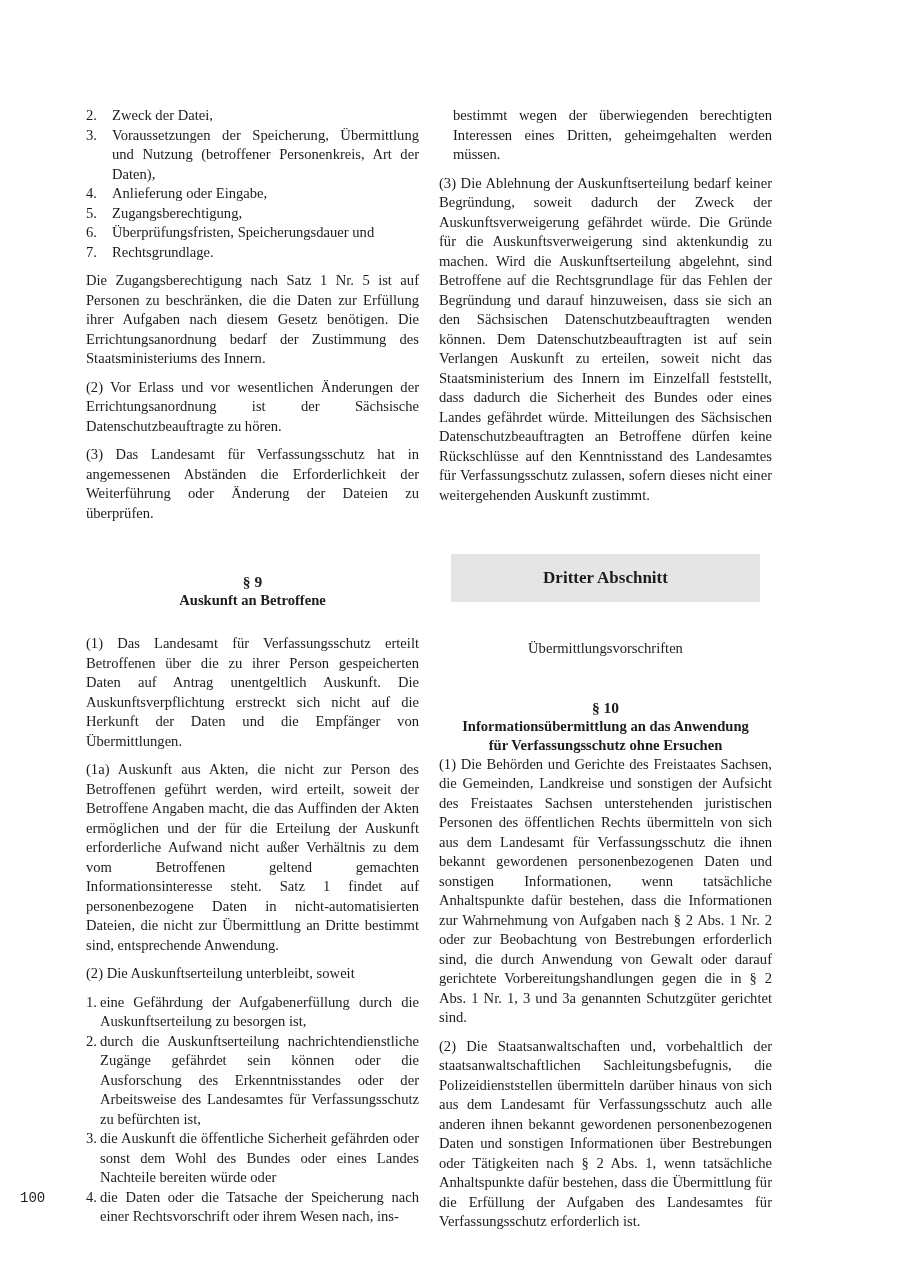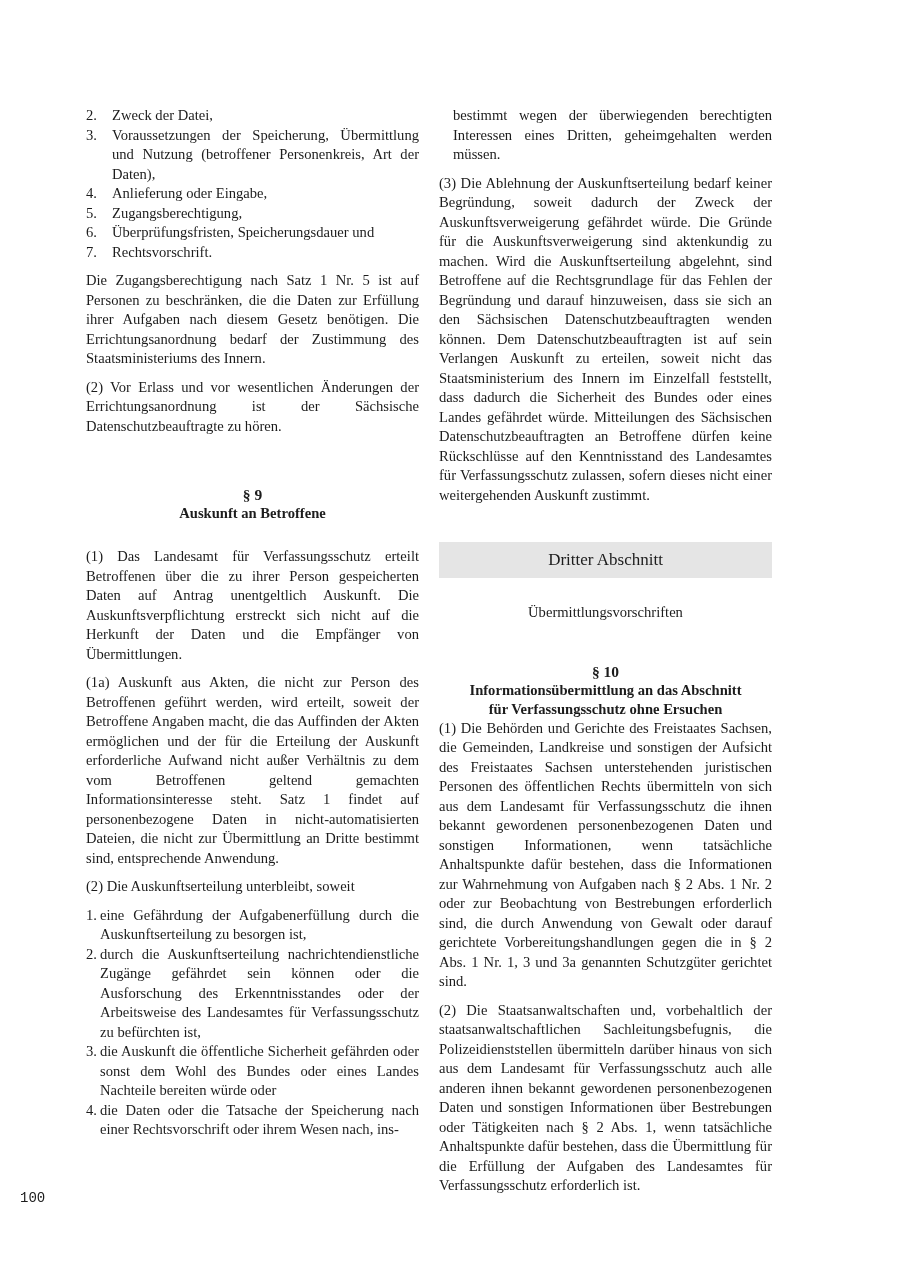--- a/index.html
+++ b/index.html
@@ -10,22 +10,22 @@
   .col-right { left: 439px; top: 106px; }
   p { margin: 0 0 9px 0; text-align: justify; hyphens: manual; }
   ol.num { list-style: none; margin: 0 0 9px 0; padding: 0; }
   ol.num li { display: flex; text-align: justify; }
   ol.num li .n { flex: 0 0 26px; }
   ol.num li .t { flex: 1; }
   ol.num2 li .n { flex: 0 0 14px; }
   .sec-head { text-align: center; font-weight: bold; margin: 0; line-height: 19px; }
   .sec-num { font-size: 15.5px; }
   .sec-title { font-size: 14.6px; }
-  .chapter-box { background: #e5e5e5; height: 36px; display: flex; align-items: center;
-                 justify-content: center; font-weight: normal; font-size: 17px; margin: 0; }
+  .chapter-box { background: #e5e5e5; height: 48px; display: flex; align-items: center;
+                 justify-content: center; font-weight: bold; font-size: 17px; margin: 12px; }
   .chapter-sub { text-align: center; margin: 9px; }
   .page-number { position: absolute; left: 20px; top: 1190px; font-size: 14px; font-family: Liberation Mono, monospace; }
 </style>
 </head>
 <body>
 
 <div class="col col-left">
   <ol class="num">
     <li>
         <span class="n">2.</span>
@@ -42,25 +42,26 @@
     <li>
         <span class="n">5.</span>
         <span class="t">Zugangsberechtigung,</span>
       </li>
     <li>
         <span class="n">6.</span>
         <span class="t">Überprüfungsfristen, Speicherungsdauer und</span>
       </li>
     <li>
         <span class="n">7.</span>
-        <span class="t">Rechtsvorschrift.</span>
+        <span class="t">Rechtsgrundlage.</span>
       </li>
   </ol>
   <p>Die Zugangsberechtigung nach Satz 1 Nr. 5 ist auf Personen zu beschränken, die die Daten zur Erfüllung ihrer Aufgaben nach diesem Gesetz benötigen. Die Errichtungsanordnung bedarf der Zustimmung des Staatsministeriums des Innern.</p>
   <p>(2) Vor Erlass und vor wesentlichen Änderungen der Errichtungsanordnung ist der Sächsische Datenschutzbeauftragte zu hören.</p>
+  <p>(3) Das Landesamt für Verfassungsschutz hat in angemessenen Abständen die Erforderlichkeit der Weiterführung oder Änderung der Dateien zu überprüfen.</p>
 
   <div style="height:40px"></div>
   <div class="sec-head sec-num">§ 9</div>
   <div class="sec-head sec-title" style="margin-bottom:24px">Auskunft an Betroffene</div>
   <p>(1) Das Landesamt für Verfassungsschutz erteilt Betroffenen über die zu ihrer Person gespeicherten Daten auf Antrag unentgeltlich Auskunft. Die Auskunftsverpflichtung erstreckt sich nicht auf die Herkunft der Daten und die Empfänger von Übermittlungen.</p>
   <p>(1a) Auskunft aus Akten, die nicht zur Person des Betroffenen geführt werden, wird erteilt, soweit der Betroffene Angaben macht, die das Auffinden der Akten ermöglichen und der für die Erteilung der Auskunft erforderliche Aufwand nicht außer Verhältnis zu dem vom Betroffenen geltend gemachten Informationsinteresse steht. Satz 1 findet auf personenbezogene Daten in nicht-automatisierten Dateien, die nicht zur Übermittlung an Dritte bestimmt sind, entsprechende Anwendung.</p>
   <p>(2) Die Auskunftserteilung unterbleibt, soweit</p>
   <ol class="num num2">
     <li>
         <span class="n">1.</span>
@@ -84,19 +85,19 @@
 <div class="col col-right">
   <p style="padding-left:14px">bestimmt wegen der überwiegenden berechtigten Interessen eines Dritten, geheimgehalten werden müssen.</p>
   <p>(3) Die Ablehnung der Auskunftserteilung bedarf keiner Begründung, soweit dadurch der Zweck der Auskunftsverweigerung gefährdet würde. Die Gründe für die Auskunftsverweigerung sind aktenkundig zu machen. Wird die Auskunftserteilung abgelehnt, sind Betroffene auf die Rechtsgrundlage für das Fehlen der Begründung und darauf hinzuweisen, dass sie sich an den Sächsischen Datenschutzbeauftragten wenden können. Dem Datenschutzbeauftragten ist auf sein Verlangen Auskunft zu erteilen, soweit nicht das Staatsministerium des Innern im Einzelfall feststellt, dass dadurch die Sicherheit des Bundes oder eines Landes gefährdet würde. Mitteilungen des Sächsischen Datenschutzbeauftragten an Betroffene dürfen keine Rückschlüsse auf den Kenntnisstand des Landesamtes für Verfassungsschutz zulassen, sofern dieses nicht einer weitergehenden Auskunft zustimmt.</p>
 
   <div style="height:28px"></div>
   <div class="chapter-box">Dritter Abschnitt</div>
   <div style="height:16px"></div>
   <div class="chapter-sub">Übermittlungsvorschriften</div>
   <div style="height:30px"></div>
   <div class="sec-head sec-num">§ 10</div>
-  <div class="sec-head sec-title">Informationsübermittlung an das Abschnitt</div>
+  <div class="sec-head sec-title">Informationsübermittlung an das Anwendung</div>
   <div class="sec-head sec-title" style="margin-bottom:0">für Verfassungsschutz ohne Ersuchen</div>
   <p>(1) Die Behörden und Gerichte des Freistaates Sachsen, die Gemeinden, Landkreise und sonstigen der Aufsicht des Freistaates Sachsen unterstehenden juristischen Personen des öffentlichen Rechts übermitteln von sich aus dem Landesamt für Verfassungsschutz die ihnen bekannt gewordenen personenbezogenen Daten und sonstigen Informationen, wenn tatsächliche Anhaltspunkte dafür bestehen, dass die Informationen zur Wahrnehmung von Aufgaben nach § 2 Abs. 1 Nr. 2 oder zur Beobachtung von Bestrebungen erforderlich sind, die durch Anwendung von Gewalt oder darauf gerichtete Vorbereitungshandlungen gegen die in § 2 Abs. 1 Nr. 1, 3 und 3a genannten Schutzgüter gerichtet sind.</p>
   <p>(2) Die Staatsanwaltschaften und, vorbehaltlich der staatsanwaltschaftlichen Sachleitungsbefugnis, die Polizeidienststellen übermitteln darüber hinaus von sich aus dem Landesamt für Verfassungsschutz auch alle anderen ihnen bekannt gewordenen personenbezogenen Daten und sonstigen Informationen über Bestrebungen oder Tätigkeiten nach § 2 Abs. 1, wenn tatsächliche Anhaltspunkte dafür bestehen, dass die Übermittlung für die Erfüllung der Aufgaben des Landesamtes für Verfassungsschutz erforderlich ist.</p>
 </div>
 
 <div class="page-number">100</div>
 
 </body></html>

